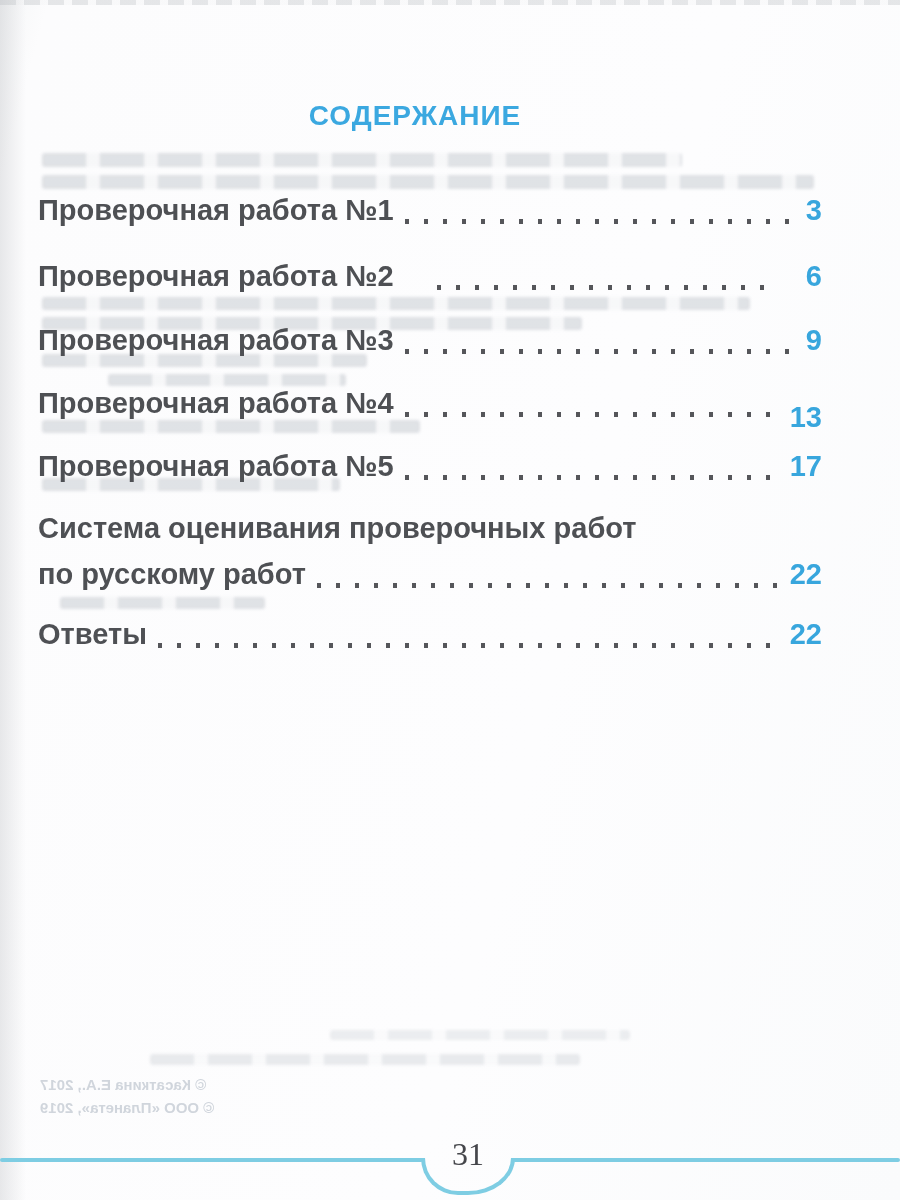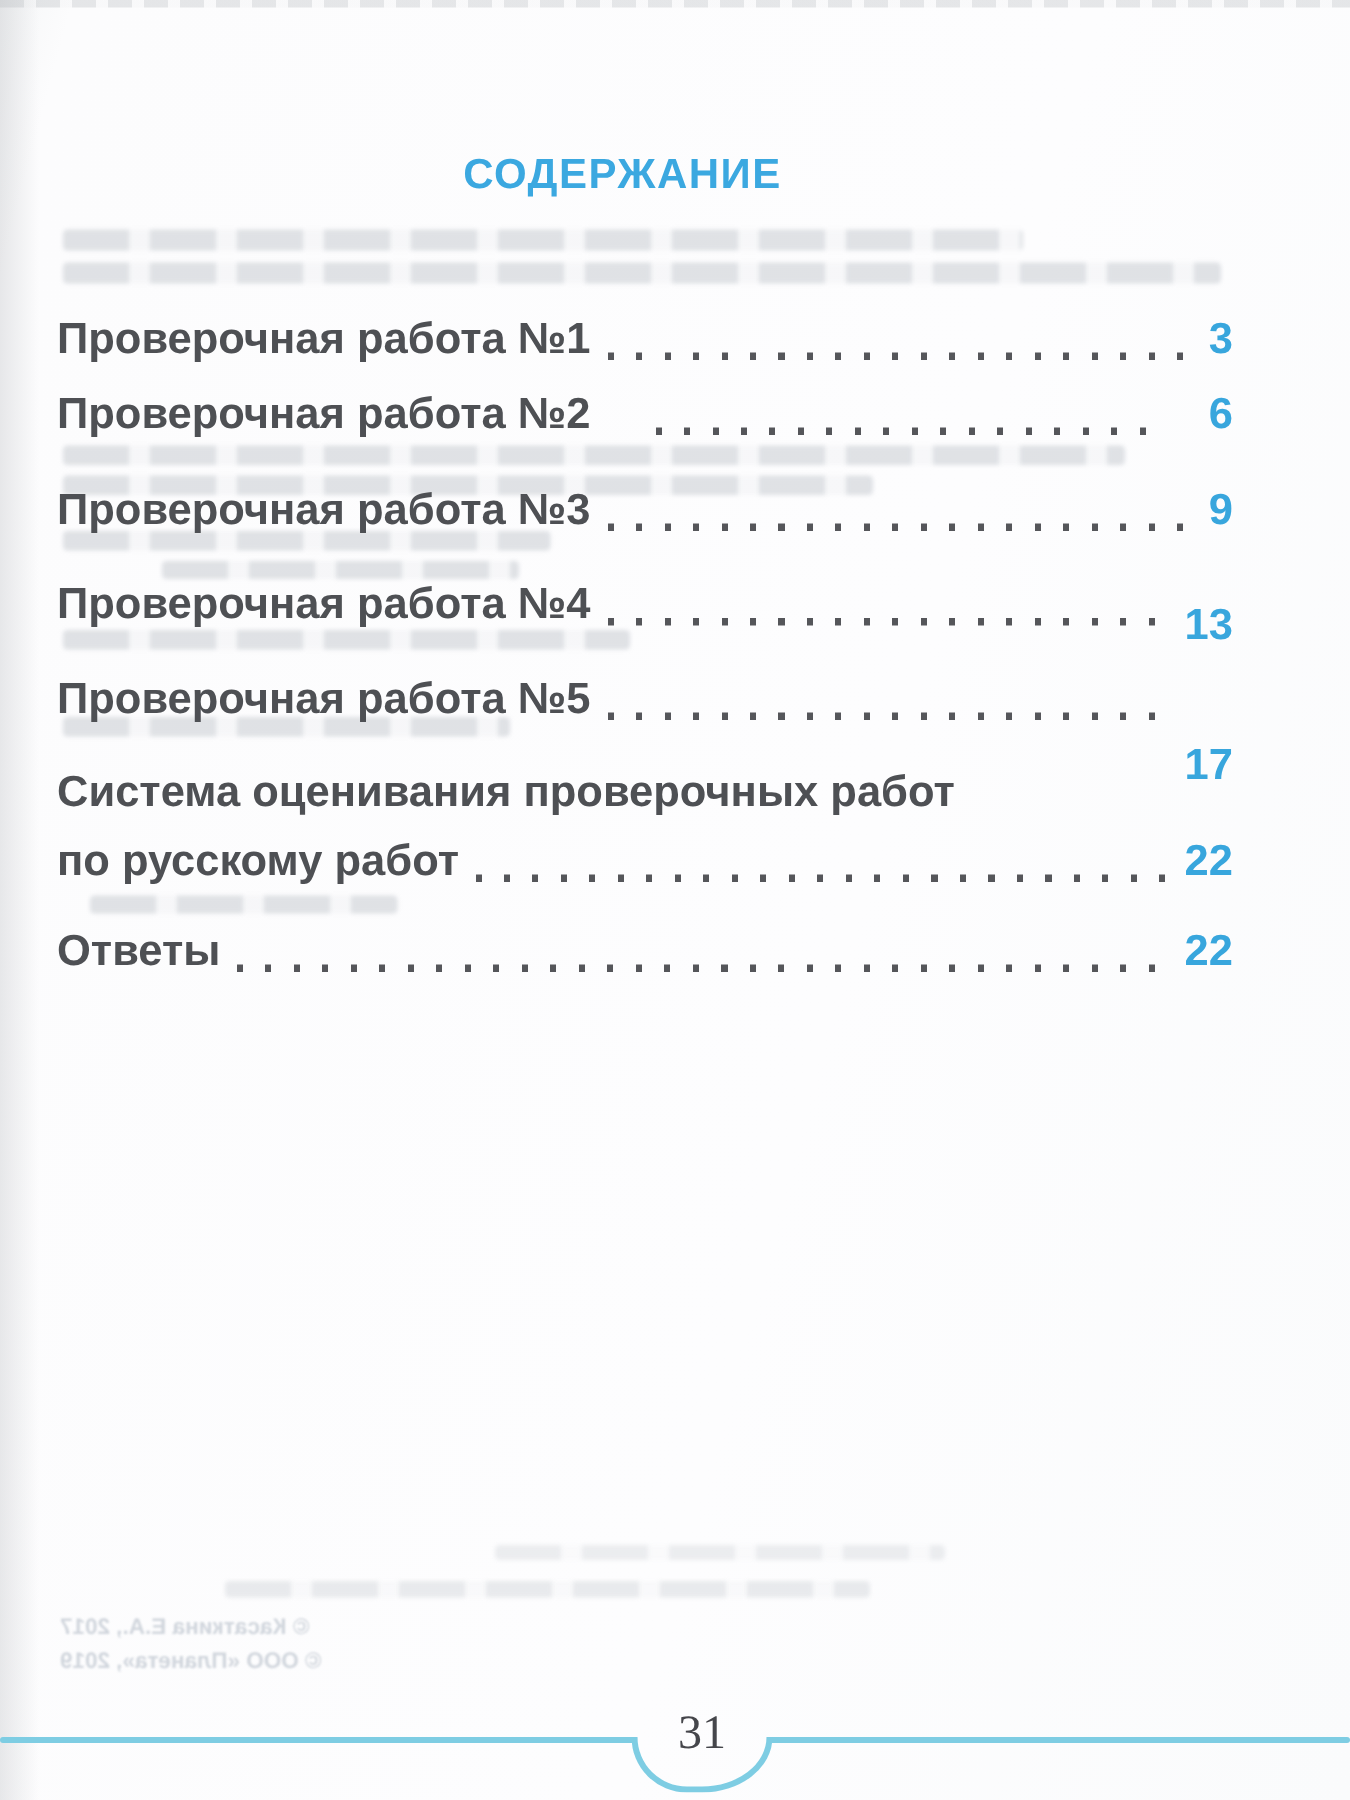--- a/index.html
+++ b/index.html
@@ -76,21 +76,21 @@
   <div class="bleed" style="top:420px;left:42px;width:378px;height:13px;"></div>
   <div class="bleed" style="top:478px;left:42px;width:298px;height:13px;"></div>
   <div class="bleed" style="top:597px;left:60px;width:205px;height:12px;"></div>
   <div class="bleed" style="top:1030px;left:330px;width:300px;height:10px;opacity:.6;"></div>
   <div class="bleed" style="top:1054px;left:150px;width:430px;height:11px;opacity:.7;"></div>
   <div class="bleed-text" style="top:1076px;left:40px;">© Касаткина Е.А., 2017</div>
   <div class="bleed-text" style="top:1099px;left:40px;">© ООО «Планета», 2019</div>
 
   <div>
 
-    <div class="toc-row" style="top:208px;justify-content:flex-end;">
+    <div class="toc-row" style="top:192px;justify-content:flex-end;">
       <span>Проверочная работа №1</span>
       <span class="leader"></span>
       <span class="toc-page" style="color:#38a6dd;">3</span>
     </div>
 
     <div class="toc-row" style="top:258px;gap:32px;">
       <span>Проверочная работа №2</span>
       <span class="leader"></span>
       <span class="toc-page" style="color:#38a6dd;">6</span>
     </div>
@@ -103,21 +103,21 @@
 
     <div class="toc-row" style="top:385px;">
       <span>Проверочная работа №4</span>
       <span class="leader"></span>
       <span class="toc-page" style="color:#38a6dd;margin-top:14px;">13</span>
     </div>
 
     <div class="toc-row" style="top:448px;">
       <span>Проверочная работа №5</span>
       <span class="leader"></span>
-      <span class="toc-page" style="color:#38a6dd;margin-top:44px;">17</span>
+      <span class="toc-page" style="color:#38a6dd;">17</span>
     </div>
 
     <div class="toc-row" style="top:510px;">
       <span>Система оценивания проверочных работ</span>
     </div>
     <div class="toc-row" style="top:556px;">
       <span>по русскому работ</span>
       <span class="leader"></span>
       <span class="toc-page" style="color:#38a6dd;">22</span>
     </div>

